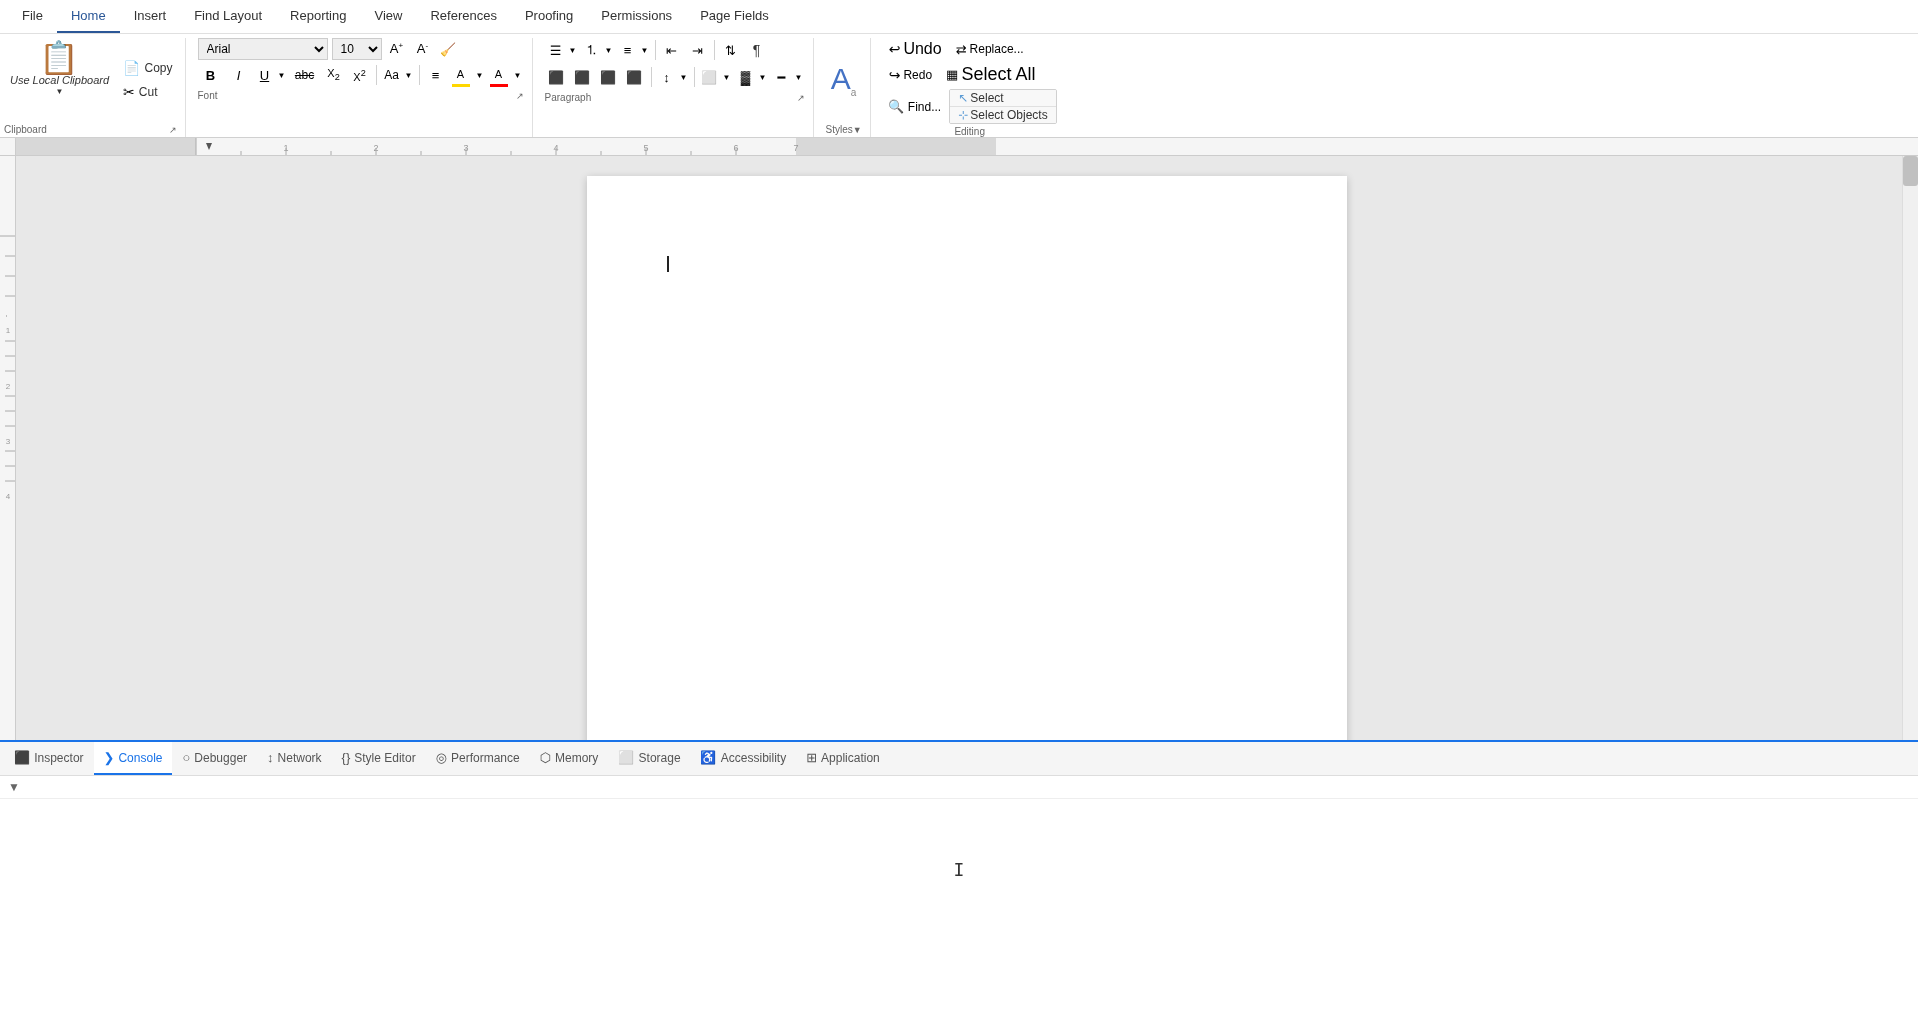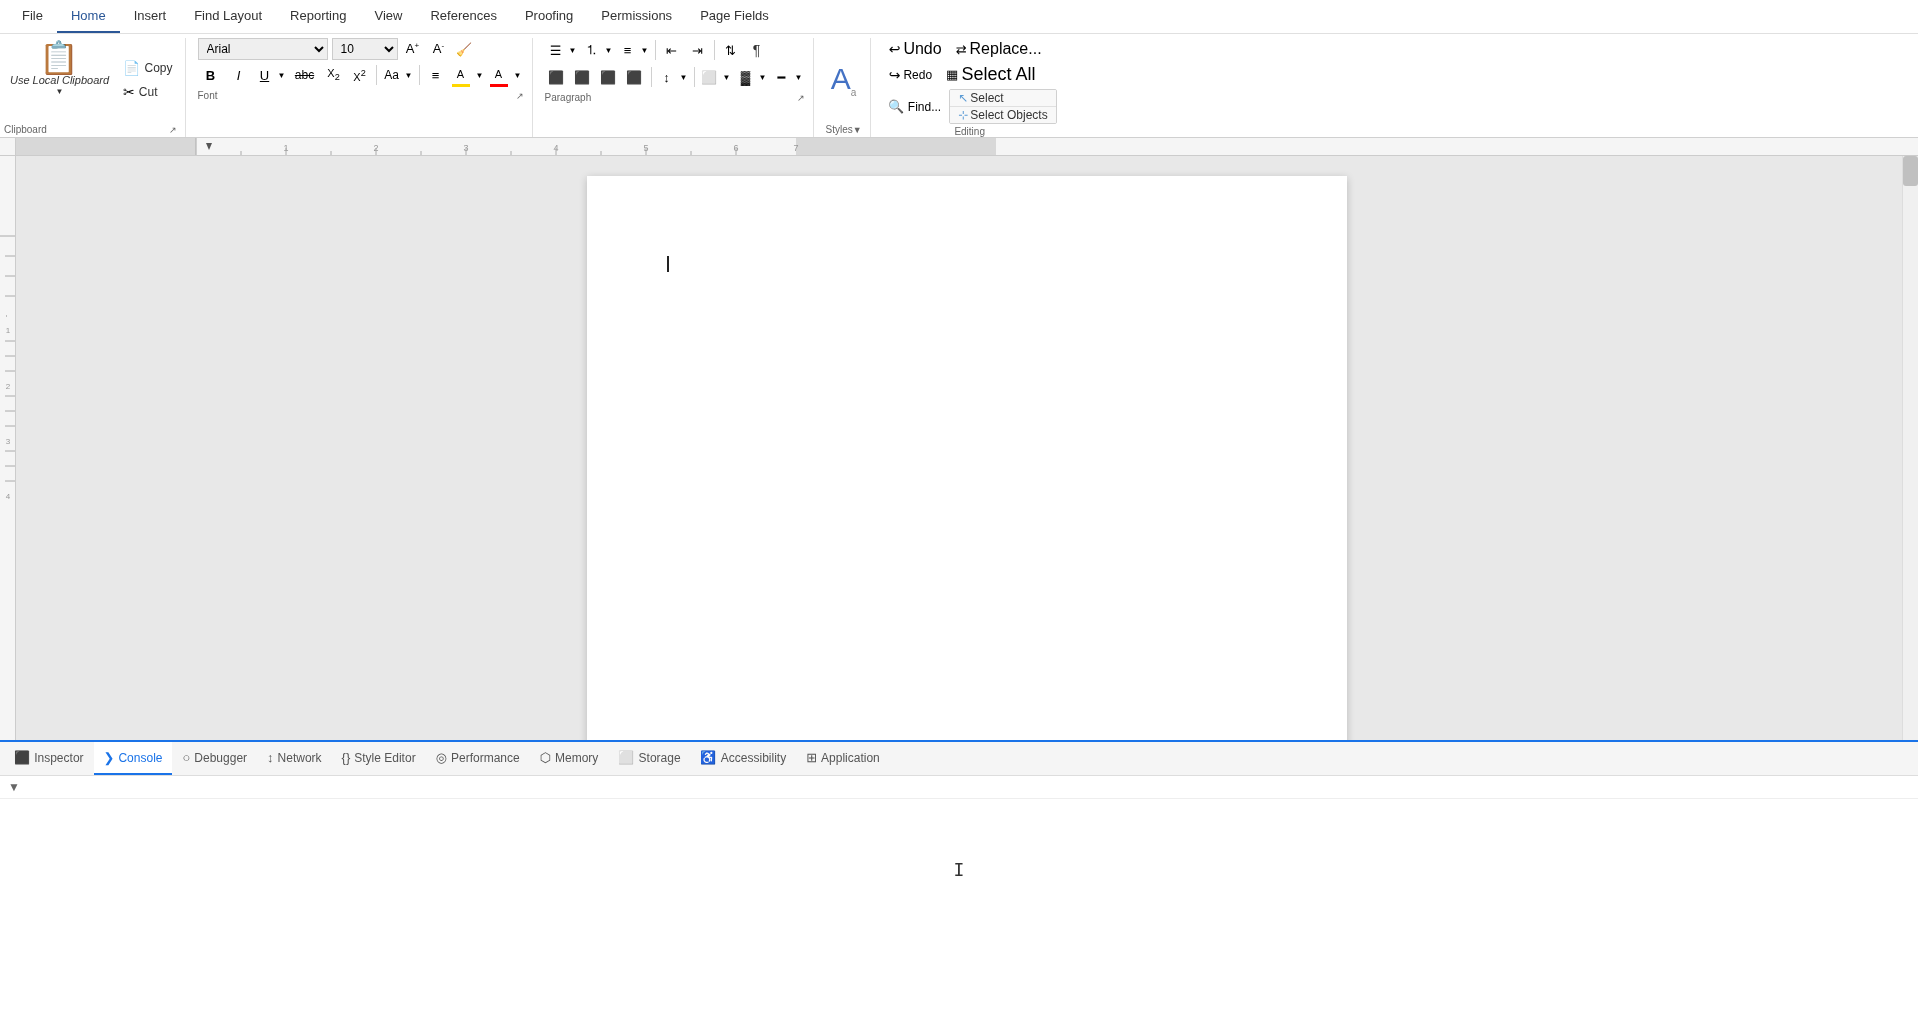--- a/index.html
+++ b/index.html
@@ -78,21 +78,21 @@
           <span style="font-size:9px; cursor:pointer;">↗</span>
         </div>
       </div>
 
       <div style="display:flex; flex-direction:column; padding:0 8px; border-right:1px solid #e0e0e0; margin-right:4px; gap:3px;">
 
         <div style="display:flex; gap:4px; align-items:center;">
           <select style="height:22px; border:1px solid #ccc; padding:0 4px; font-size:12px; min-width:130px;">
             <option>Arial</option>
           </select>
-          <select style="height:22px; border:1px solid #ccc; padding:0 4px; font-size:12px; width:66px;">
+          <select style="height:22px; border:1px solid #ccc; padding:0 4px; font-size:12px; width:50px;">
             <option>10</option>
           </select>
           <button style="width:22px; height:22px; border:none; background:transparent; cursor:pointer; border-radius:2px; font-size:13px;" title="Increase Font Size">A<sup style="font-size:8px;">+</sup></button>
           <button style="width:22px; height:22px; border:none; background:transparent; cursor:pointer; border-radius:2px; font-size:13px;" title="Decrease Font Size">A<sup style="font-size:8px;">-</sup></button>
           <button style="width:22px; height:22px; border:none; background:transparent; cursor:pointer; border-radius:2px; font-size:13px; color:#e44;">🧹</button>
         </div>
 
         <div style="display:flex; gap:2px; align-items:center;">
           <button style="width:26px; height:24px; border:none; background:transparent; cursor:pointer; border-radius:2px; font-size:13px; font-weight:bold;">B</button>
           <button style="width:26px; height:24px; border:none; background:transparent; cursor:pointer; border-radius:2px; font-size:13px; font-style:italic;">I</button>
@@ -199,21 +199,21 @@
 
       <div style="display:flex; flex-direction:column; padding:0 8px; gap:2px;">
 
         <div style="display:flex; gap:2px; align-items:center;">
           <div style="display:flex; align-items:center; gap:3px; padding:2px 6px; cursor:pointer; border-radius:2px;">
             <span style="font-size:14px;">↩</span>
             <span style="font-size:16px;">Undo</span>
           </div>
           <div style="display:flex; align-items:center; gap:3px; padding:2px 6px; cursor:pointer; border-radius:2px;">
             <span style="font-size:13px;">⇄</span>
-            <span style="font-size:16px;">Replace...</span>
+            <span style="font-size:12px;">Replace...</span>
           </div>
         </div>
 
         <div style="display:flex; gap:2px; align-items:center;">
           <div style="display:flex; align-items:center; gap:3px; padding:2px 6px; cursor:pointer; border-radius:2px;">
             <span style="font-size:14px;">↪</span>
             <span style="font-size:12px;">Redo</span>
           </div>
           <div style="display:flex; align-items:center; gap:3px; padding:2px 6px; cursor:pointer; border-radius:2px;">
             <span style="font-size:13px;">▦</span>

